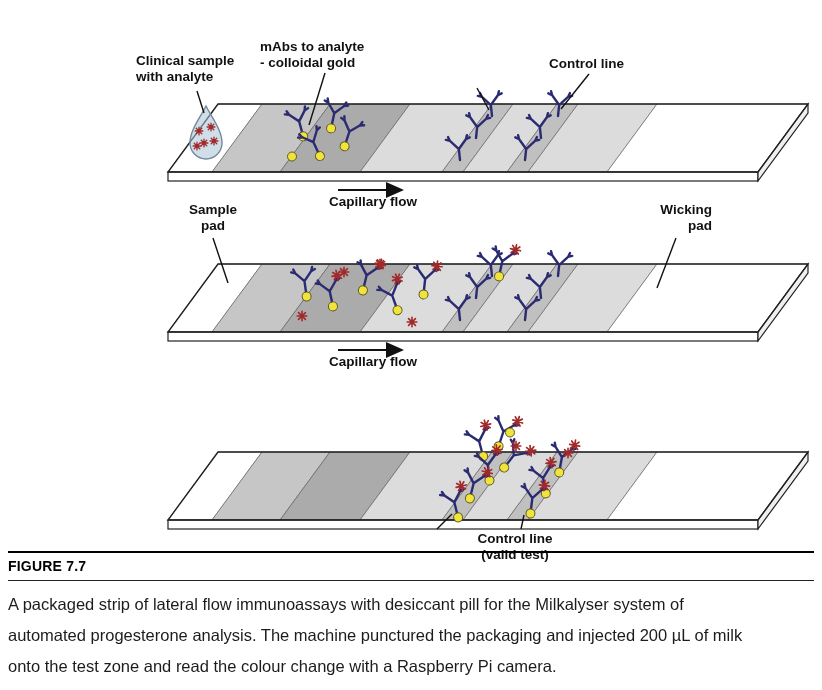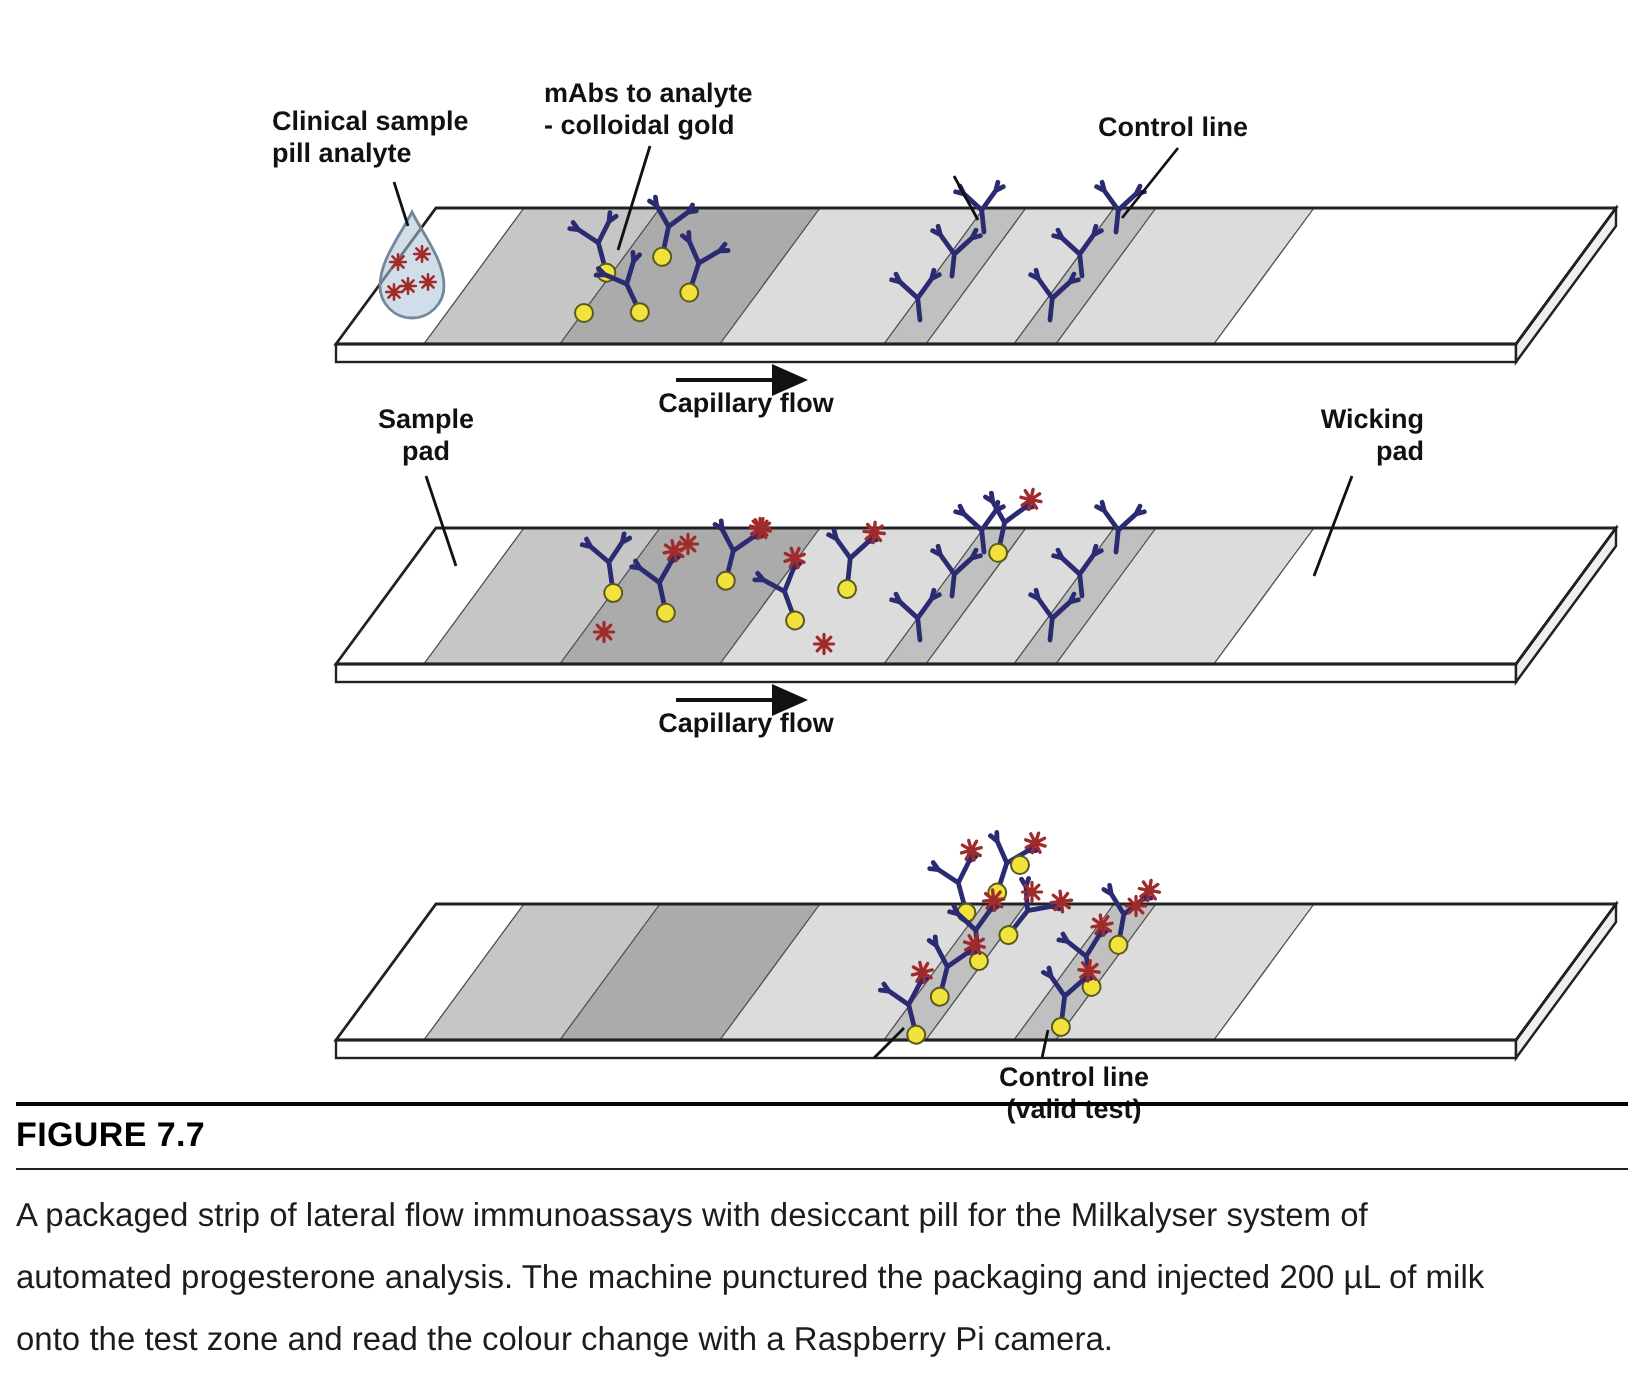--- a/index.html
+++ b/index.html
@@ -21,21 +21,21 @@
   .seg-line{fill:var(--line-band,#c0c0c0);}
   .outline{fill:none;stroke:#222;stroke-width:1.4;}
   .front{fill:#fff;stroke:#222;stroke-width:1.2;}
   .endface{fill:#efefef;stroke:#222;stroke-width:1.2;}
   .pointer{stroke:#111;stroke-width:1.4;}
   .flowline{stroke:#111;stroke-width:2;}
   .droplet{fill:var(--droplet,#a9c3d9);fill-opacity:0.55;stroke:#74889c;stroke-width:1.4;}
   
   .caption{position:absolute;left:8px;right:8px;top:551px;}
   .rule-top{border-top:2px solid #000;}
-  .fig-label{margin:5px 0 6px 0;font-size:17px;font-weight:bold;letter-spacing:.2px;color:#000;}
+  .fig-label{margin:5px 0 6px 0;font-size:14px;font-weight:bold;letter-spacing:.2px;color:#000;}
   .rule-mid{border-top:1.5px solid #222;}
   .fig-caption{margin:8px 0 0 0;font-size:16.5px;line-height:31px;color:#1c1c1c;max-width:748px;}
 </style>
 </head>
 <body>
 
 <div class="page">
 
   <svg class="diagram-svg" width="822" height="548" viewBox="0 0 822 548">
     <defs>
@@ -170,30 +170,30 @@
       <use href="#complex" transform="translate(560,468) rotate(10)"></use>
       <use href="#complex" transform="translate(545,489) rotate(-10)"></use>
       <use href="#complex" transform="translate(531,509) rotate(7)"></use>
       <use href="#star" transform="translate(568,453) scale(0.8)"></use>
 
       <line class="pointer" x1="437" y1="529" x2="452" y2="514"></line>
       <line class="pointer" x1="521" y1="529" x2="524" y2="515"></line>
     </g>
   </svg>
 
-  <div class="lbl" style="left:136px;top:53px;width:120px;">Clinical sample pill analyte</div>
-  <div class="lbl" style="left:272px;top:39px;width:112px;">mAbs to analyte - colloidal gold</div>
+  <div class="lbl" style="left:136px;top:53px;width:120px;">Clinical sample with analyte</div>
+  <div class="lbl" style="left:260px;top:39px;width:112px;">mAbs to analyte - colloidal gold</div>
   <div class="lbl" style="left:549px;top:56px;width:100px;">Control line</div>
   <div class="lbl center" style="left:318px;top:194px;width:110px;">Capillary flow</div>
 
   <div class="lbl center" style="left:183px;top:202px;width:60px;">Sample pad</div>
   <div class="lbl center" style="left:650px;top:202px;width:62px;text-align:right;">Wicking pad</div>
   <div class="lbl center" style="left:318px;top:354px;width:110px;">Capillary flow</div>
 
-  <div class="lbl center" style="left:484px;top:531px;width:106px;">Control line (valid test)</div>
+  <div class="lbl center" style="left:462px;top:531px;width:106px;">Control line (valid test)</div>
 
   <div class="caption">
     <div class="rule-top"></div>
     <div class="fig-label">FIGURE 7.7</div>
     <div class="rule-mid"></div>
     <p class="fig-caption">A packaged strip of lateral flow immunoassays with desiccant pill for the Milkalyser system of automated progesterone analysis. The machine punctured the packaging and injected 200 µL of milk onto the test zone and read the colour change with a Raspberry Pi camera.</p>
   </div>
 
 </div>
 

